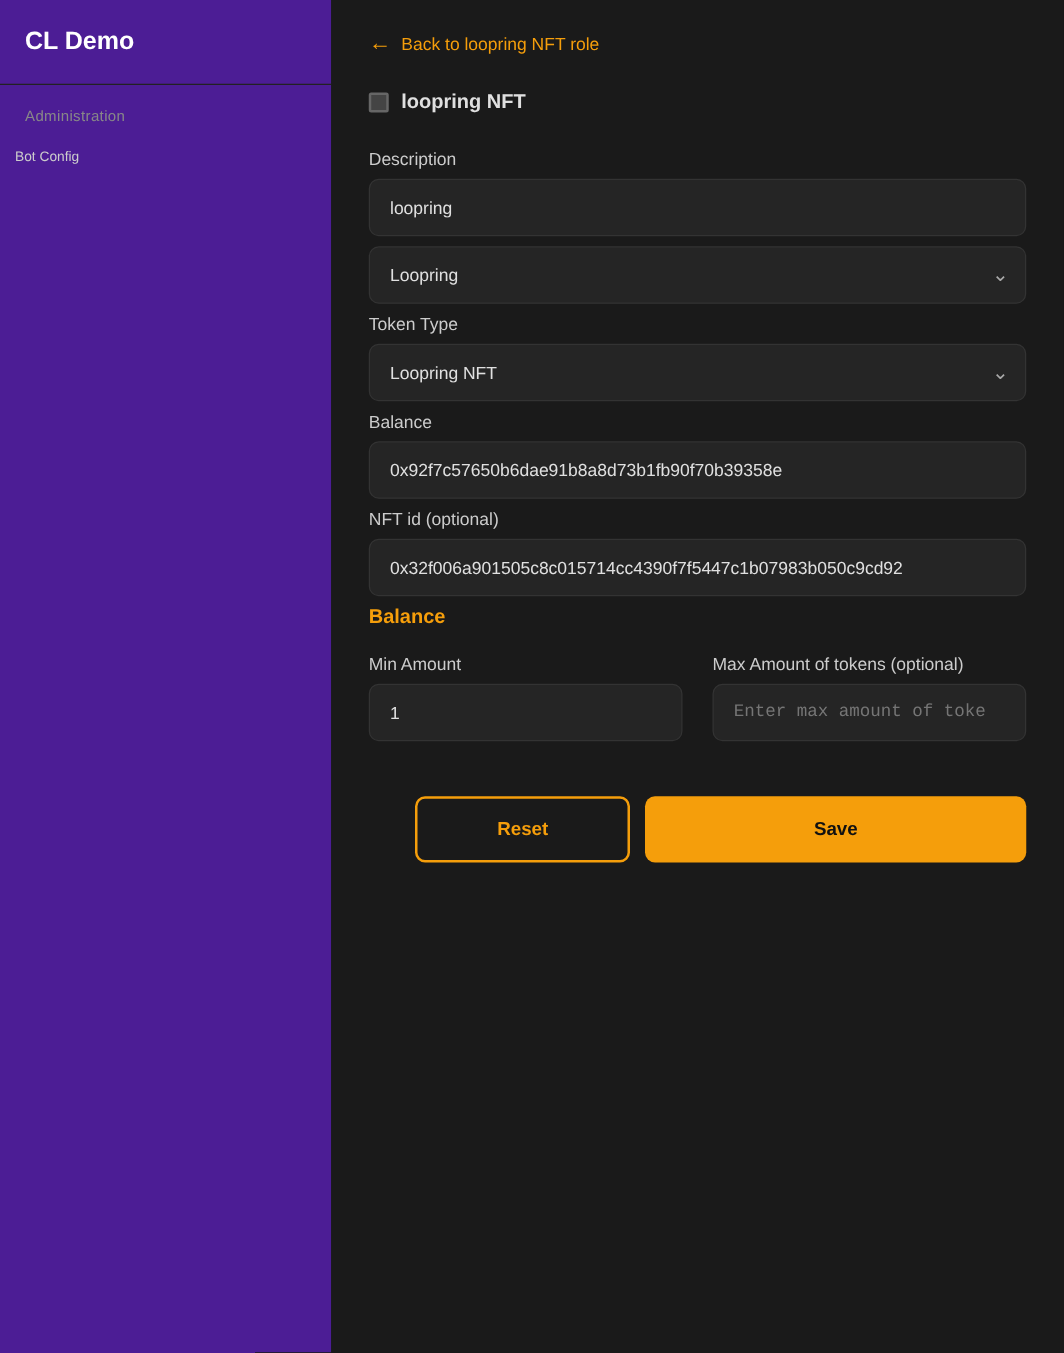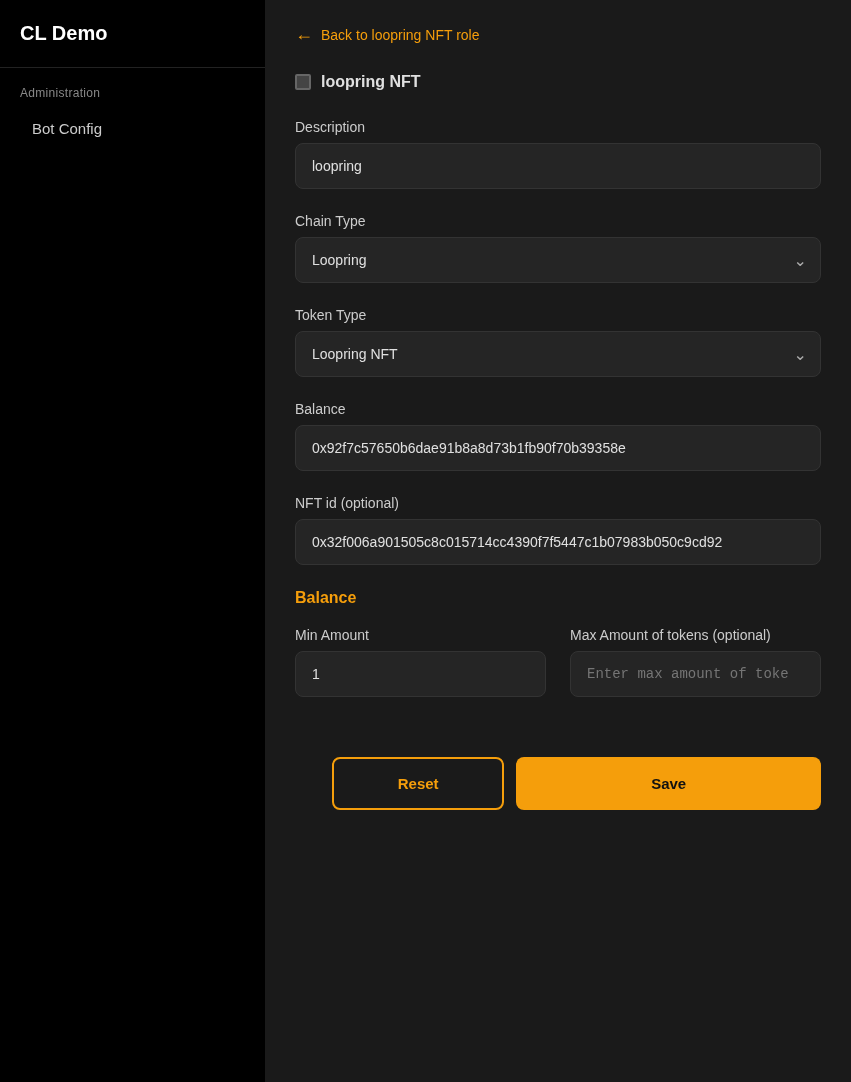--- a/index.html
+++ b/index.html
@@ -15,21 +15,21 @@
       font-family: 'Segoe UI', Arial, sans-serif;
       color: #e0e0e0;
       display: flex;
       overflow: hidden;
     }
 
     
     .sidebar {
       width: 265px;
       min-width: 265px;
-      background: #000000;
+      background: #4c1d95;
       height: 1082px;
       display: flex;
       flex-direction: column;
     }
 
     .sidebar-logo {
       padding: 22px 20px;
       font-size: 20px;
       font-weight: 700;
       color: #ffffff;
@@ -38,22 +38,22 @@
 
     .sidebar-section-label {
       padding: 18px 20px 8px 20px;
       font-size: 12px;
       color: #888888;
       text-transform: none;
       letter-spacing: 0.3px;
     }
 
     .sidebar-item {
-      padding: 12px 32px;
-      font-size: 15px;
+      padding: 12px 12px;
+      font-size: 11px;
       color: #cccccc;
       cursor: pointer;
       display: flex;
       align-items: center;
     }
 
     .sidebar-item.active {
       background: #2a2a2a;
       color: #ffffff;
     }
@@ -100,21 +100,21 @@
       flex-shrink: 0;
     }
 
     .page-header-title {
       font-size: 16px;
       font-weight: 600;
       color: #e0e0e0;
     }
 
     .form-group {
-      margin-bottom: 24px;
+      margin-bottom: 8px;
     }
 
     .form-label {
       font-size: 14px;
       color: #cccccc;
       margin-bottom: 8px;
       display: block;
     }
 
     .form-input {
@@ -235,21 +235,20 @@
     <div class="page-header-checkbox"></div>
     <span class="page-header-title">loopring NFT</span>
   </div>
 
   <div class="form-group">
     <label class="form-label">Description</label>
     <input class="form-input" type="text" value="loopring" style="">
   </div>
 
   <div class="form-group">
-    <label class="form-label">Chain Type</label>
     <div class="form-select-wrapper">
       <select class="form-select">
         <option value="Loopring">Loopring</option>
         <option value="Ethereum">Ethereum</option>
         <option value="Polygon">Polygon</option>
       </select>
       <span class="select-chevron">⌄</span>
     </div>
   </div>
 

